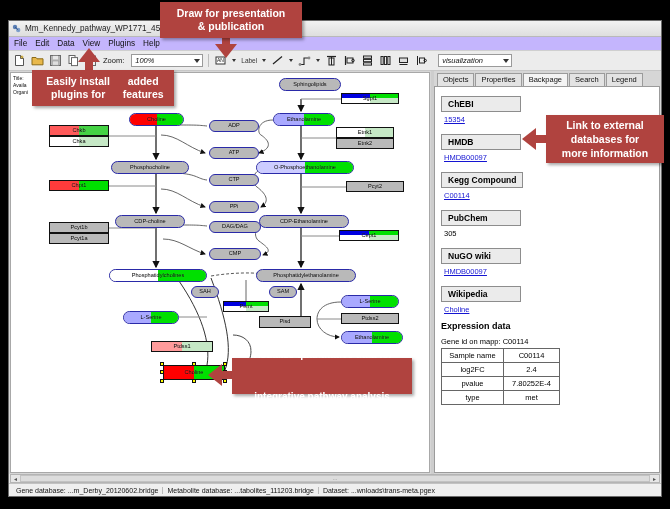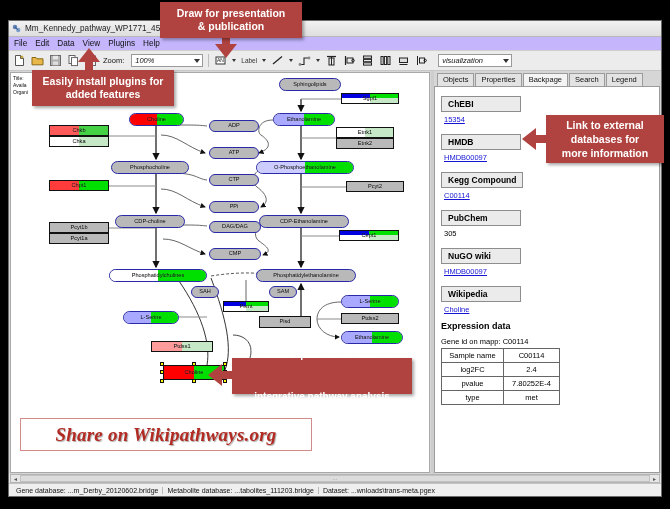--- a/index.html
+++ b/index.html
@@ -608,21 +608,21 @@
     </div>
   </div>
 
   <div class="callout" style="left:160px;top:2px;width:142px;height:32px;flex-direction:column;">
     <span>Draw for presentation</span>
     <span>&amp; publication</span>
   </div>
   <div class="arrow-stem" style="left:222px;top:34px;width:8px;height:12px;"></div>
   <div class="arrow-down" style="left:215px;top:44px;"></div>
 
-  <div class="callout" style="left:32px;top:70px;width:142px;height:33px;flex-direction:column;">
+  <div class="callout" style="left:32px;top:70px;width:142px;height:33px;flex-direction:row;">
     <span>Easily install plugins for</span>
     <span>added features</span>
   </div>
   <div class="arrow-stem" style="left:85px;top:60px;width:8px;height:12px;"></div>
   <div class="arrow-up" style="left:78px;top:48px;"></div>
 
   <div class="callout" style="left:546px;top:115px;width:118px;height:48px;flex-direction:column;line-height:14px;">
     <span>Link  to external</span>
     <span>databases  for</span>
     <span>more information</span>
@@ -630,17 +630,14 @@
   <div class="arrow-stem" style="left:536px;top:135px;height:8px;width:12px;"></div>
   <div class="arrow-left" style="left:522px;top:128px;"></div>
 
   <div class="callout" style="left:232px;top:358px;width:180px;height:34px;flex-direction:column;font-size:10px;line-height:12px;gap:30px;">
     <span>Visualize quantitative data  for</span>
     <span>integrative pathway analysis</span>
   </div>
   <div class="arrow-stem" style="left:222px;top:371px;height:8px;width:12px;"></div>
   <div class="arrow-left" style="left:208px;top:364px;"></div>
 
-  <div class="share-box">
-    <span class="share-text">Share on Wikipathways.org</span>
-  </div>
 
 </div>
 
 </body></html>

